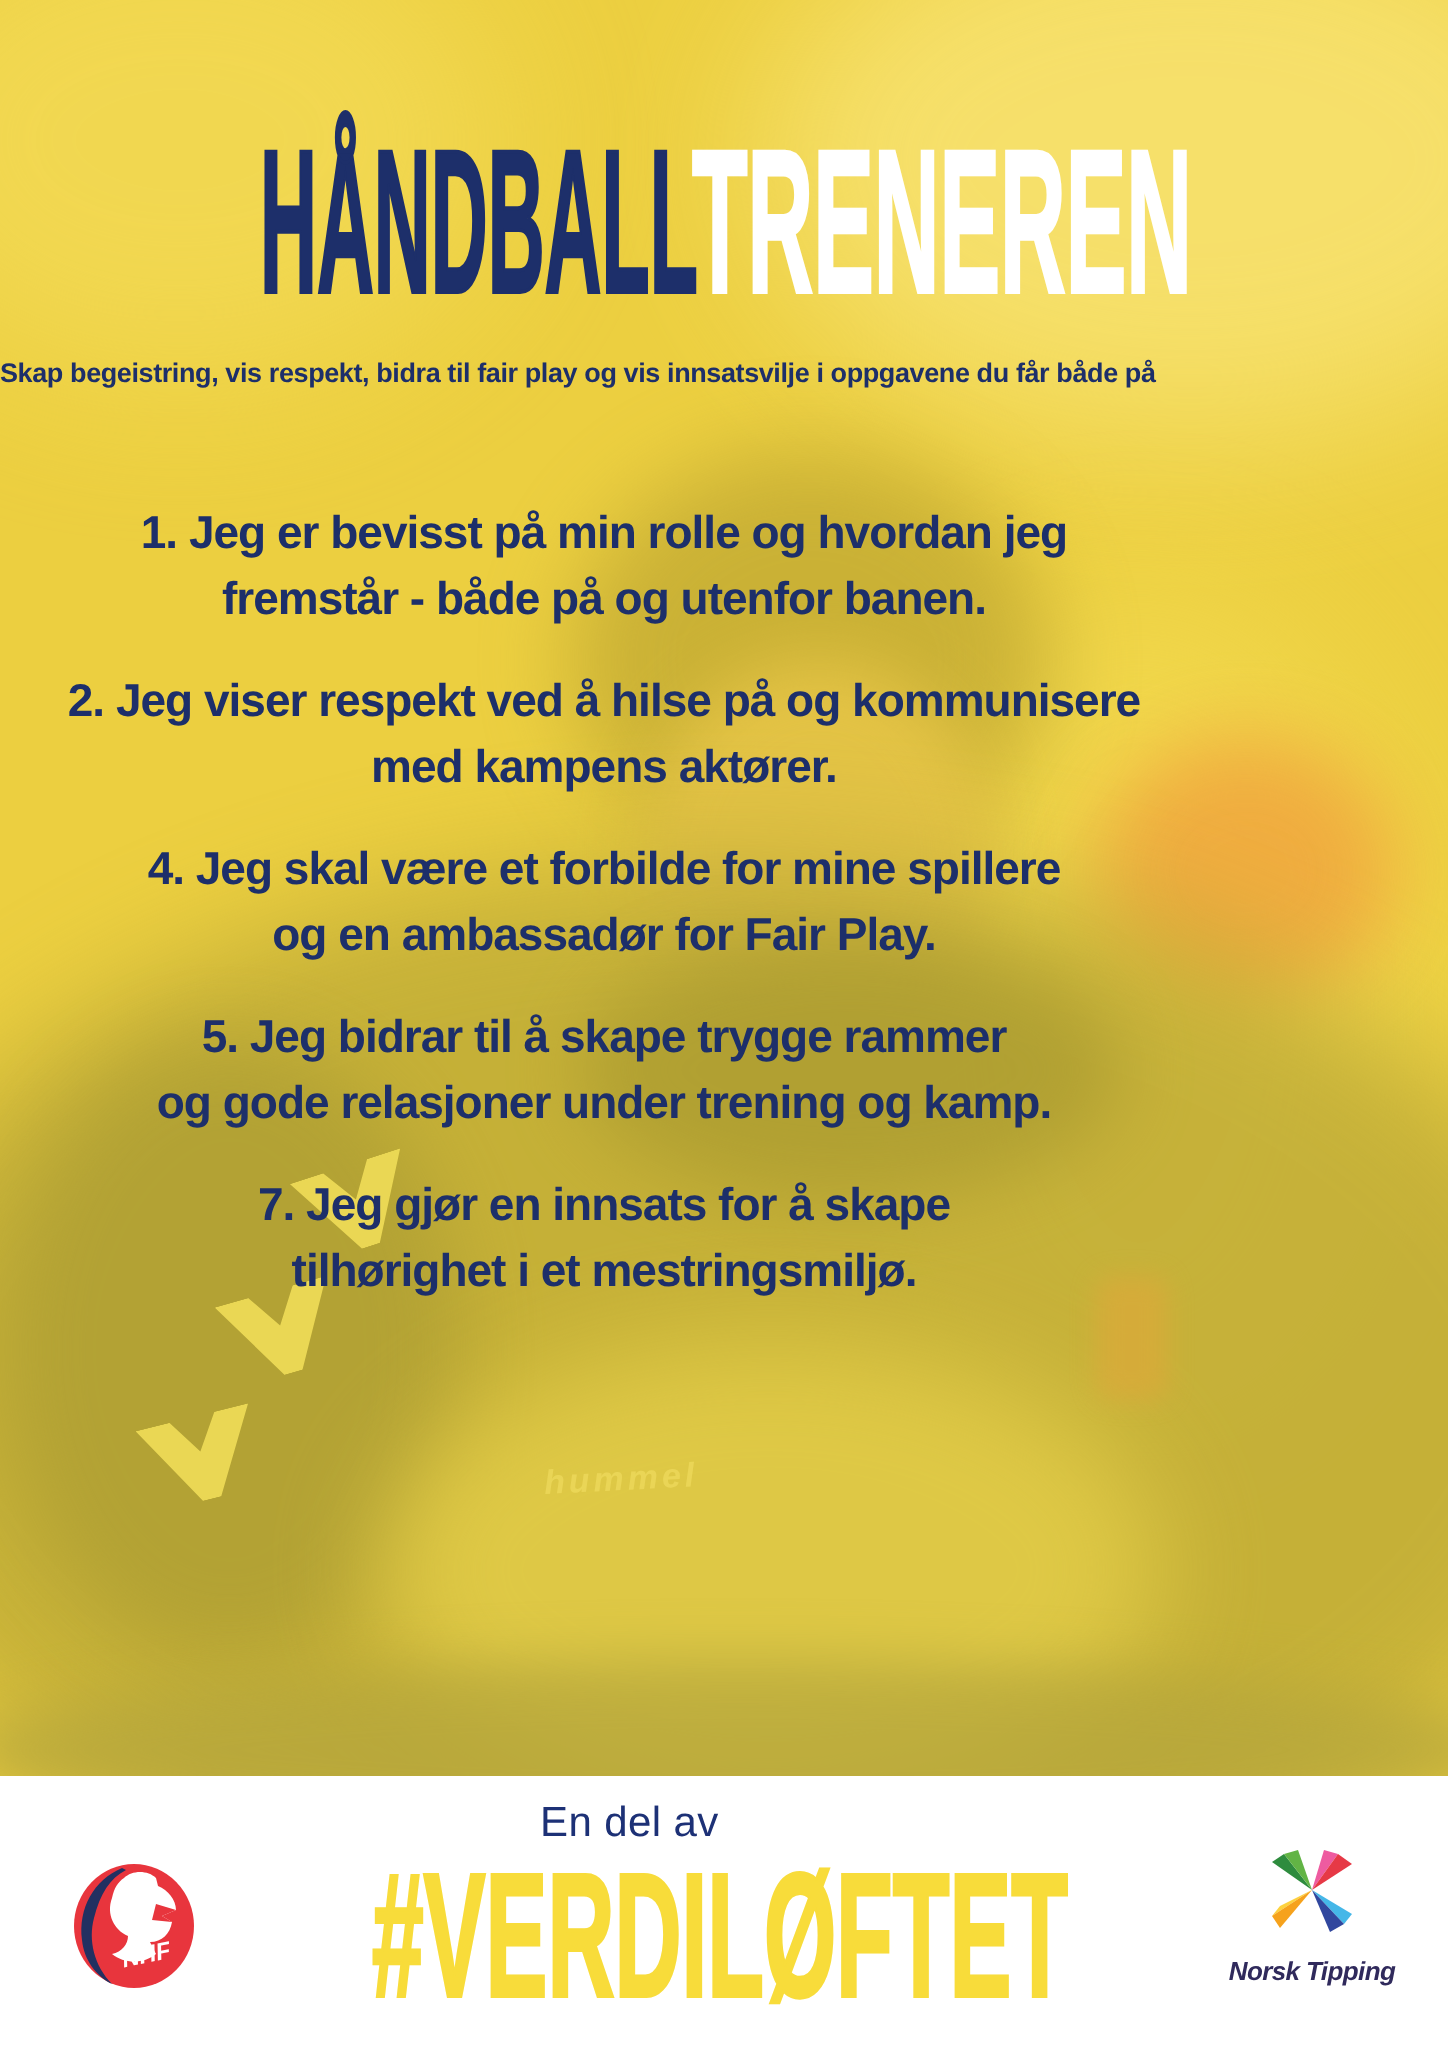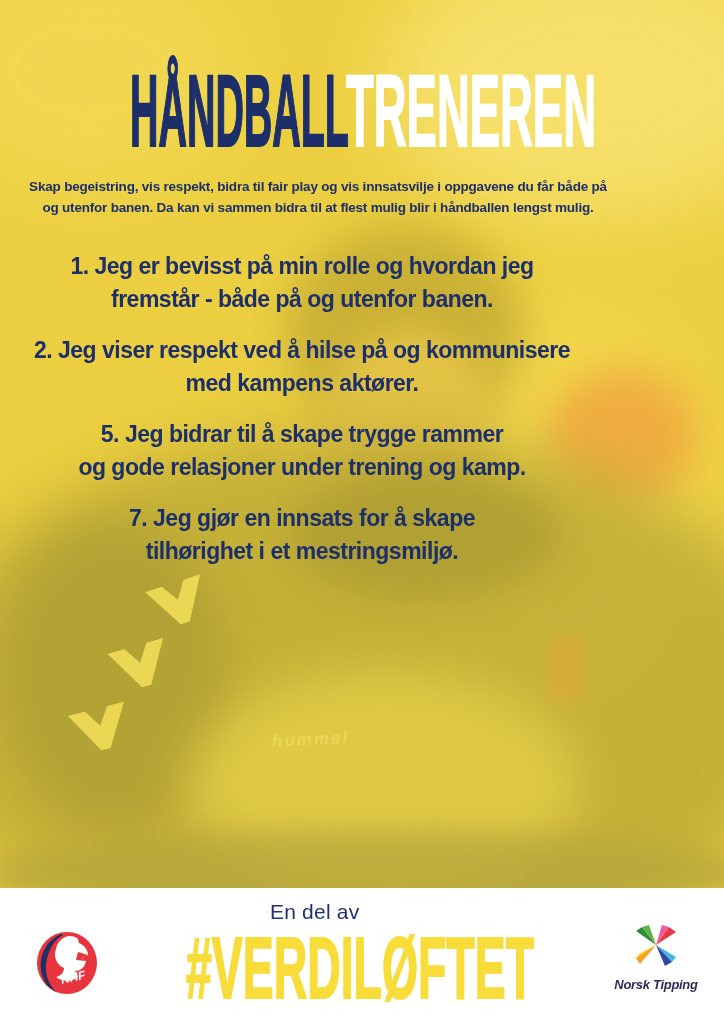--- a/index.html
+++ b/index.html
@@ -31,21 +31,21 @@
   .brandmark{
     position:absolute;left:272px;top:730px;color:#f6e368;opacity:.5;
     font-size:17px;font-weight:bold;font-style:italic;letter-spacing:2px;transform:rotate(-3deg);
   }
   .clubpatch{position:absolute;left:548px;top:638px;width:36px;height:62px;background:#dfa83a;filter:blur(6px);opacity:.6;border-radius:8px;}
 
   
   .content{position:absolute;inset:0;z-index:2;}
   .title-svg{position:absolute;left:0;top:54px;}
   .subtitle{
-    position:absolute;left:0;top:176px;width:636px;text-align:center;
+    position:absolute;left:0;top:176px;width:636px;
     color:#1d2f6a;font-weight:bold;font-size:13.5px;line-height:21px;letter-spacing:-0.2px;
   }
   .subtitle div{white-space:nowrap;}
   .points{
     position:absolute;left:0;top:250px;width:604px;
     display:flex;flex-direction:column;gap:19px;
   }
   .point{
     text-align:center;color:#1d2f6a;font-weight:bold;font-size:23px;
     line-height:32.5px;letter-spacing:-0.5px;
@@ -86,31 +86,34 @@
   </div>
 
   <div class="content">
 
     <svg class="title-svg" width="724" height="110" viewBox="0 0 724 110">
       <text x="130" y="92" font-family="Liberation Sans, sans-serif" font-weight="bold" font-size="102"><tspan fill="#1d2f6a" stroke="#1d2f6a" stroke-width="2" textLength="216" lengthAdjust="spacingAndGlyphs">HÅNDBALL</tspan><tspan fill="#ffffff" stroke="#ffffff" stroke-width="2" textLength="250" lengthAdjust="spacingAndGlyphs">TRENEREN</tspan></text>
     </svg>
 
     <div class="subtitle">
       <div>Skap begeistring, vis respekt, bidra til fair play og vis innsatsvilje i oppgavene du får både på</div>
-      <div>og utenfor banen. Da kan vi sammen bidra til at flest mulig blir i håndballen lengst mulig.</div>
     </div>
 
     <div class="points">
       <div class="point">
         <span>1. Jeg er bevisst på min rolle og hvordan jeg</span>
         <span>fremstår - både på og utenfor banen.</span>
       </div>
       <div class="point">
         <span>2. Jeg viser respekt ved å hilse på og kommunisere</span>
         <span>med kampens aktører.</span>
+      </div>
+      <div class="point">
+        <span>4. Jeg skal være et forbilde for mine spillere</span>
+        <span>og en ambassadør for Fair Play.</span>
       </div>
       <div class="point">
         <span>5. Jeg bidrar til å skape trygge rammer</span>
         <span>og gode relasjoner under trening og kamp.</span>
       </div>
       <div class="point">
         <span>7. Jeg gjør en innsats for å skape</span>
         <span>tilhørighet i et mestringsmiljø.</span>
       </div>
     </div>

